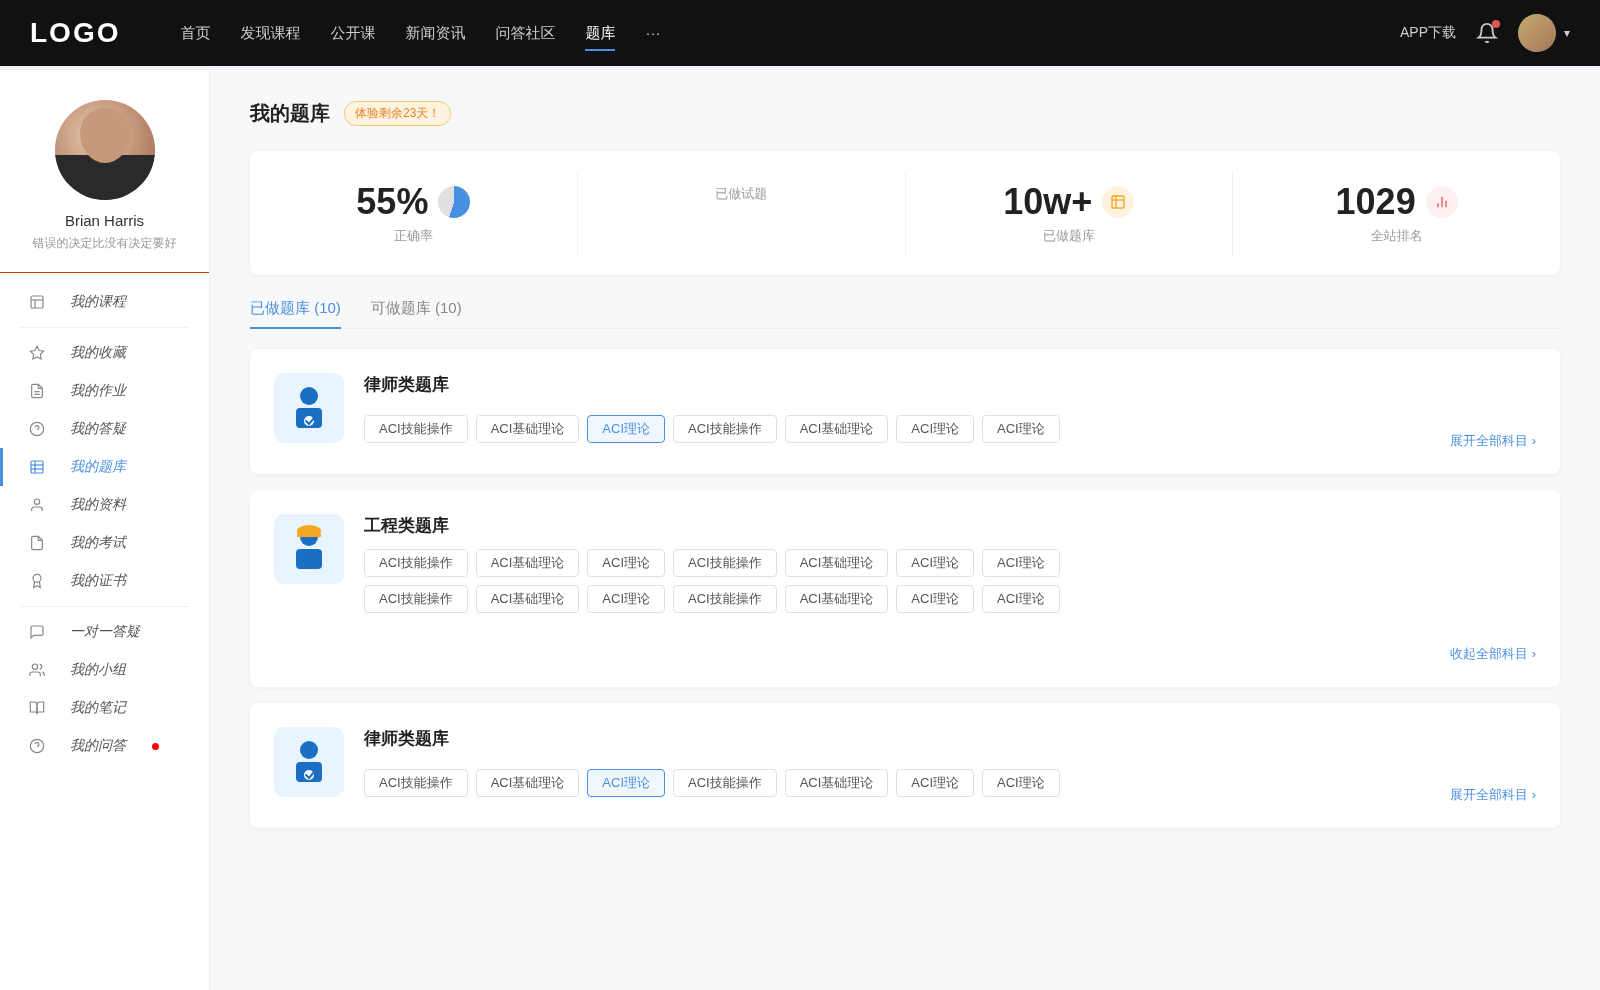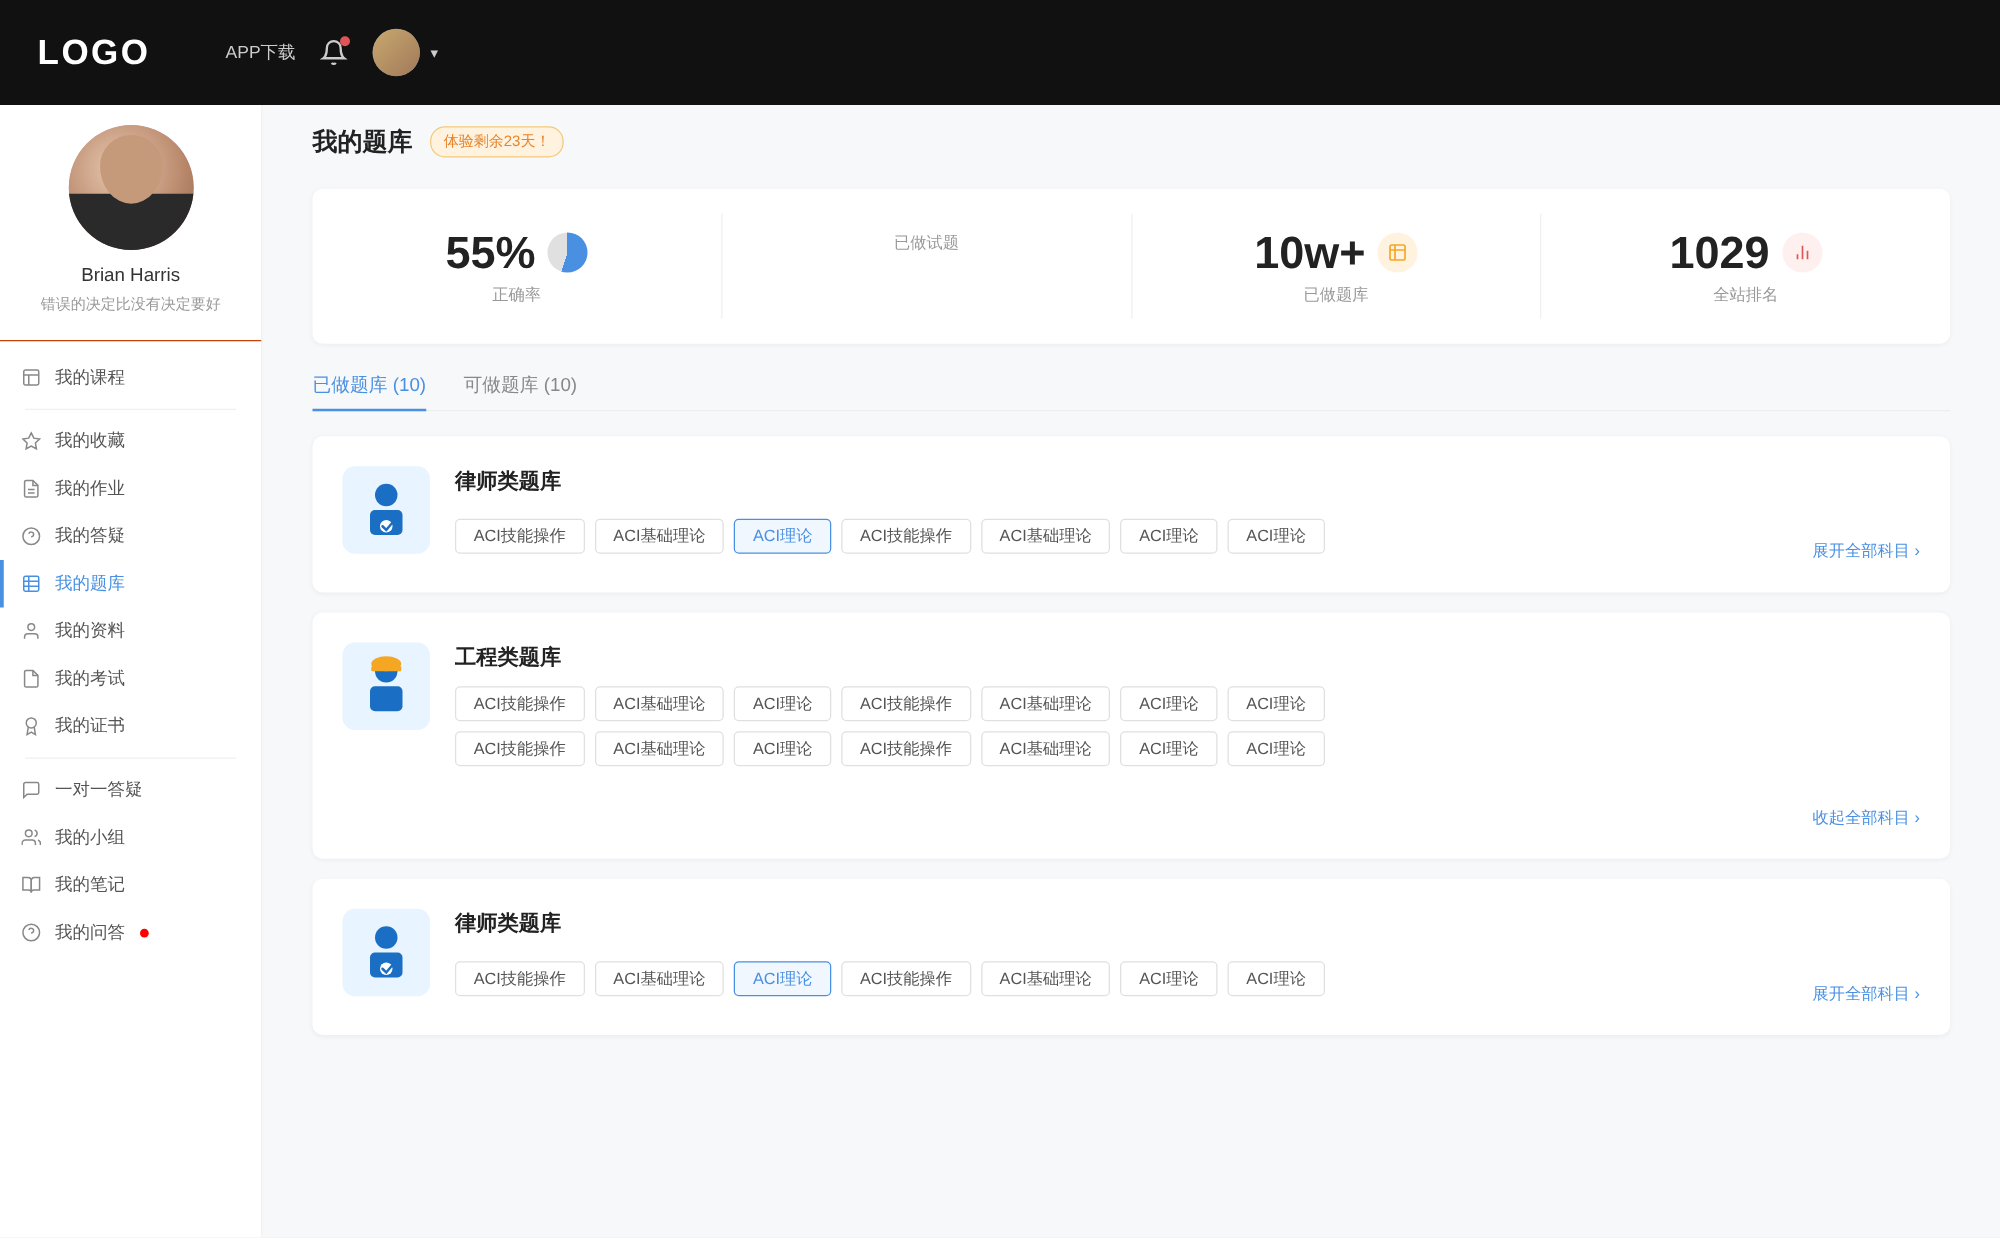--- a/index.html
+++ b/index.html
@@ -1,21 +1,21 @@
 <!DOCTYPE html>
 <html><head>
   <meta charset="utf-8">
   <style>
     * { box-sizing: border-box; margin: 0; padding: 0; }
     body { font-family: 'PingFang SC', 'Microsoft YaHei', sans-serif; background: #f0f2f5; min-height: 990px; }
 
     
     .header {
       background: #111;
-      height: 84px;
+      height: 66px;
       display: flex;
       align-items: center;
       padding: 0 30px;
       position: fixed;
       top: 0; left: 0; right: 0;
       z-index: 100;
     }
     .header-logo {
       color: white;
       font-size: 28px;
@@ -135,26 +135,27 @@
     .user-motto {
       font-size: 12px;
       color: #999;
     }
     .sidebar-menu {
       padding: 10px 0;
     }
     .sidebar-item {
       display: flex;
       align-items: center;
-      gap: 10px;
-      padding: 10px 16px;
+      gap: 24px;
+      padding: 10px 28px;
       font-size: 14px;
       color: #555;
       cursor: pointer;
       position: relative;
+      font-style: italic;
     }
     .sidebar-item.active {
       color: #4a90e2;
       font-weight: 500;
     }
     .sidebar-item.active::before {
       content: '';
       position: absolute;
       left: 0; top: 0; bottom: 0;
       width: 3px;
@@ -356,20 +357,29 @@
       width: 8px; height: 8px;
       background: #e05555;
       border-radius: 50%;
     }
   </style>
 </head>
 <body>
 
 <header class="header">
   <div class="header-logo">LOGO</div>
+  <nav class="header-nav">
+    <span class="nav-item">首页</span>
+    <span class="nav-item">发现课程</span>
+    <span class="nav-item">公开课</span>
+    <span class="nav-item">新闻资讯</span>
+    <span class="nav-item">问答社区</span>
+    <span class="nav-item active">题库</span>
+    <span class="nav-item">···</span>
+  </nav>
   <div class="header-right">
     <span class="app-download">APP下载</span>
     <div class="bell-wrapper">
       <svg width="22" height="22" viewBox="0 0 24 24" fill="none" stroke="#ccc" stroke-width="2">
         <path d="M18 8A6 6 0 0 0 6 8c0 7-3 9-3 9h18s-3-2-3-9"></path>
         <path d="M13.73 21a2 2 0 0 1-3.46 0"></path>
       </svg>
       <span class="bell-dot"></span>
     </div>
     <div style="display:flex;align-items:center;gap:8px;">

